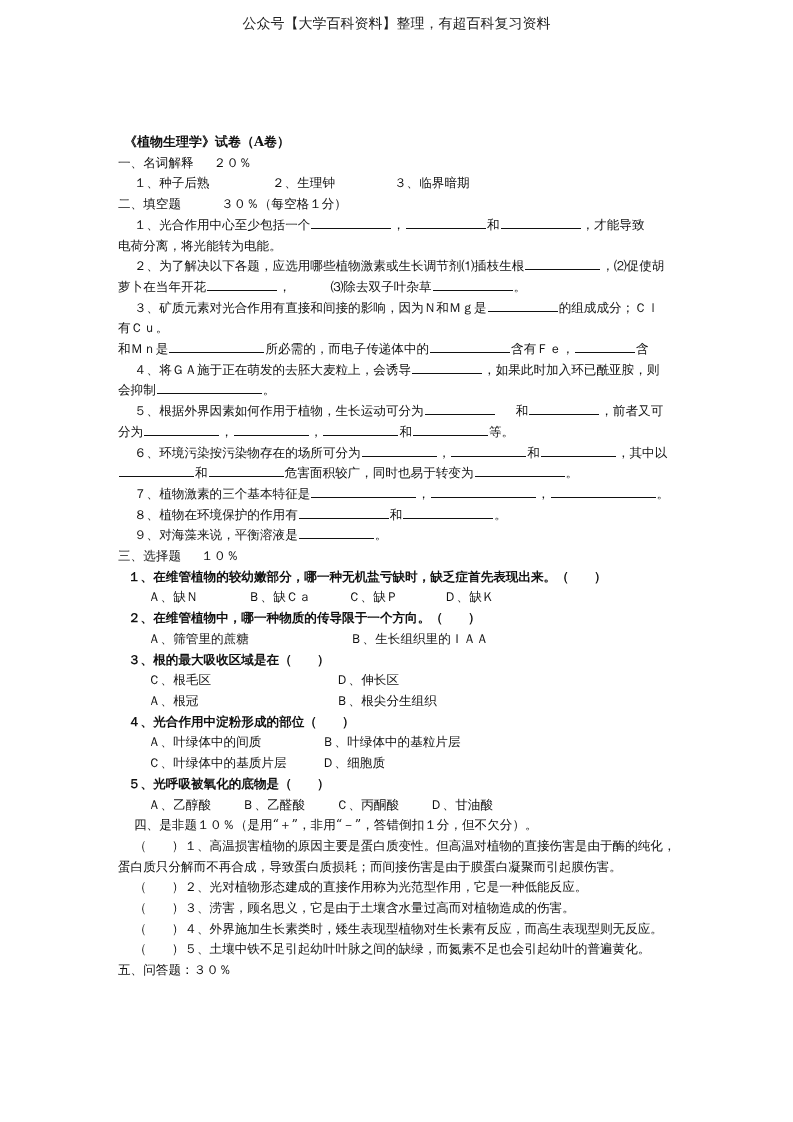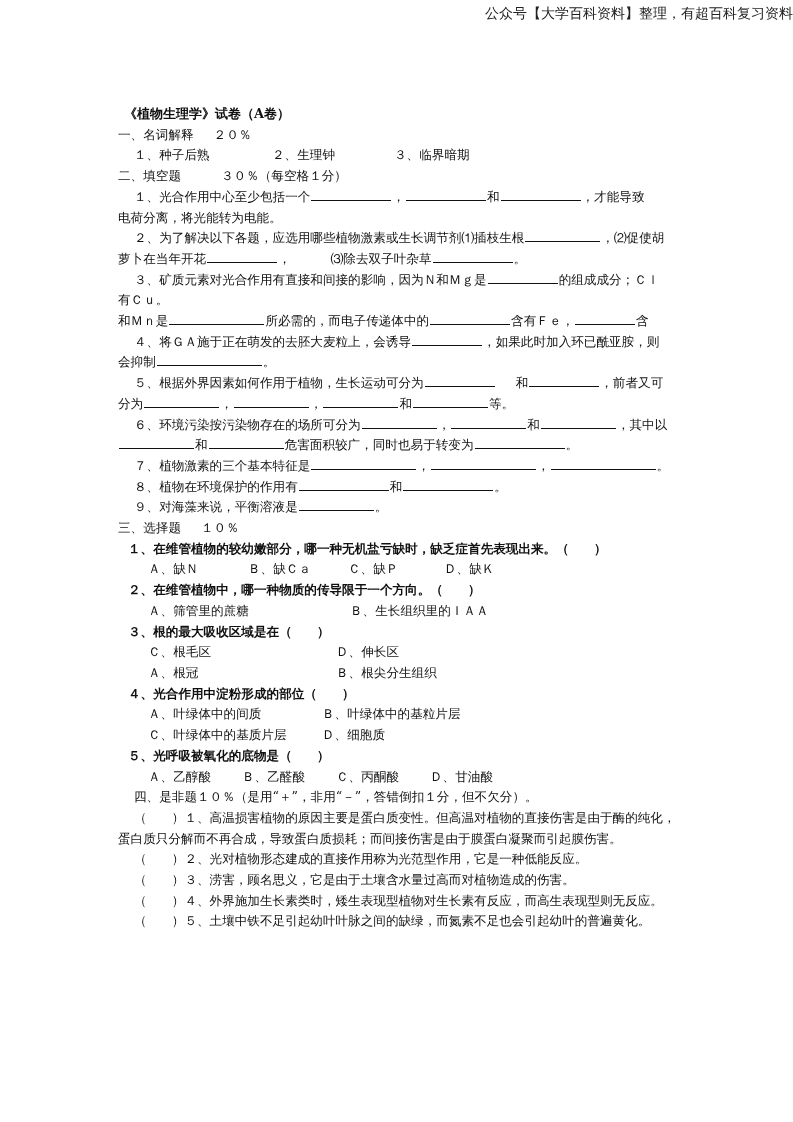--- a/index.html
+++ b/index.html
@@ -2,29 +2,29 @@
 <html><head>
   <meta charset="utf-8">
   <style>
     html, body { margin: 0; padding: 0; background: #ffffff; }
     body {
       width: 793px; height: 1122px; position: relative; overflow: hidden;
       font-family: "DejaVu Serif", "Liberation Serif", serif;
       color: #111111;
     }
     .header-note {
-      position: absolute; top: 5px; left: 0; width: 793px; text-align: right;
+      position: absolute; top: 15px; left: 0; width: 793px; text-align: center;
       font-size: 14px; color: #222;
     }
     .page {
       position: absolute; left: 118px; top: 104px; width: 560px;
       font-size: 12.6px; line-height: 20.7px;
     }
     .line { white-space: nowrap; }
-    .title { font-weight: bold; font-size: 13px; margin-left: 6px; }
+    .title { font-weight: bold; font-size: 13px; margin-left: 6px; margin-top: 28px; }
     .ind1 { padding-left: 5px; margin-left: 11px; }
     .ind2 { padding-left: 10px; font-weight: bold; }
     .ind3 { padding-left: 30px; }
     .ind4 { padding-left: 24px; }
     .blank {
       display: inline-block; border-bottom: 1px solid #111; height: 12px;
       vertical-align: baseline; margin: 0 1px;
     }
     .w60 { width: 60px; } .w70 { width: 70px; } .w75 { width: 75px; }
     .w80 { width: 80px; } .w90 { width: 90px; } .w95 { width: 95px; }
@@ -140,14 +140,17 @@
   </div>
 
   <div class="line ind1">四、是非题１０％（是用“＋”，非用“－”，答错倒扣１分，但不欠分）。</div>
   <div class="line ind1">（　　）１、高温损害植物的原因主要是蛋白质变性。但高温对植物的直接伤害是由于酶的纯化，</div>
   <div class="line">蛋白质只分解而不再合成，导致蛋白质损耗；而间接伤害是由于膜蛋白凝聚而引起膜伤害。</div>
   <div class="line ind1">（　　）２、光对植物形态建成的直接作用称为光范型作用，它是一种低能反应。</div>
   <div class="line ind1">（　　）３、涝害，顾名思义，它是由于土壤含水量过高而对植物造成的伤害。</div>
   <div class="line ind1">（　　）４、外界施加生长素类时，矮生表现型植物对生长素有反应，而高生表现型则无反应。</div>
   <div class="line ind1">（　　）５、土壤中铁不足引起幼叶叶脉之间的缺绿，而氮素不足也会引起幼叶的普遍黄化。</div>
 
+  <div class="line">
+    <span>五、问答题：</span><span>３０％</span>
+  </div>
 
 </div>
 
 </body></html>

